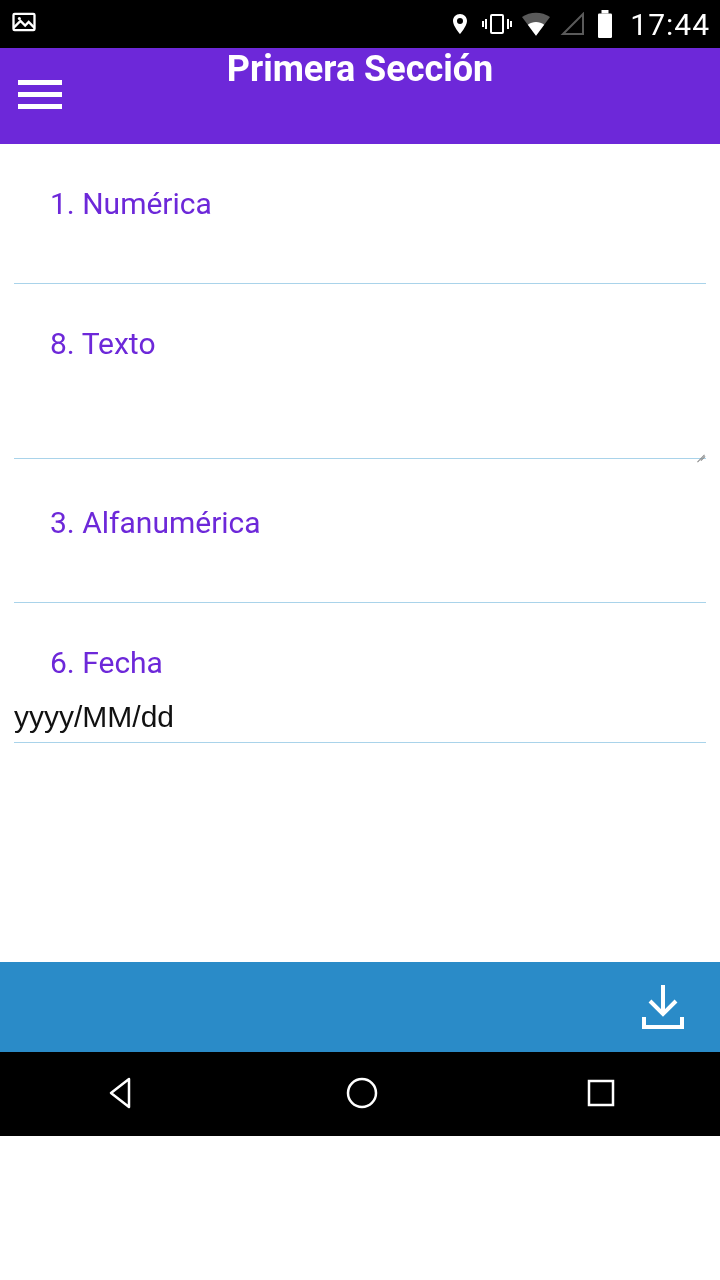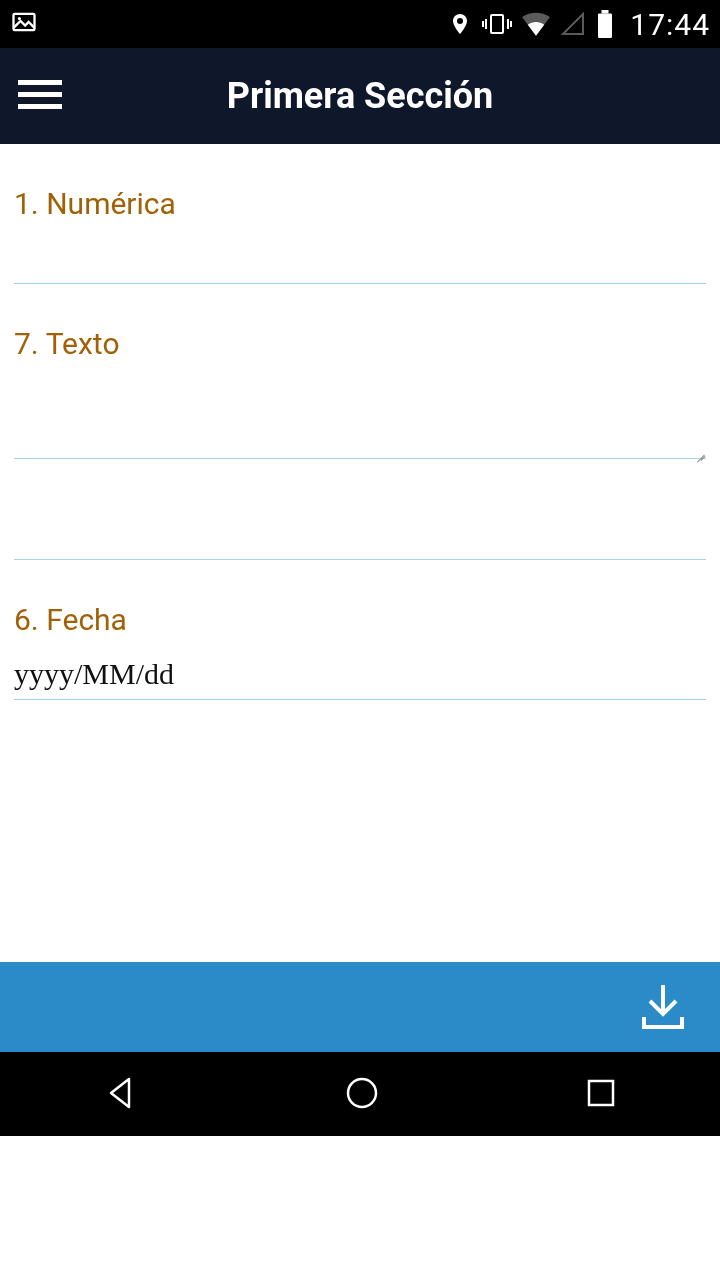--- a/index.html
+++ b/index.html
@@ -7,29 +7,29 @@
   .device { width: 720px; height: 1136px; display: flex; flex-direction: column; background: #fff; }
 
   
   .status-bar { background: #000; color: #fff; height: 48px; display: flex; align-items: center; justify-content: space-between; padding: 0 10px; }
   .status-left { display: flex; align-items: center; gap: 8px; }
   .status-right { display: flex; align-items: center; gap: 10px; }
   .status-right svg { display: block; }
   .time { font-size: 30px; font-weight: 400; letter-spacing: 1px; margin-left: 6px; }
 
   
-  .app-bar { background: #0f172a; color: #fff; height: 96px; display: flex; align-items: center; padding: 0 18px; position: relative; }
+  .app-bar { background: #6d28d9; color: #fff; height: 96px; display: flex; padding: 0 18px; position: relative; }
   .app-title { position: absolute; left: 50%; transform: translateX(-50%); font-size: 36px; font-weight: 700; }
   .menu-btn { background: none; border: none; padding: 0; cursor: pointer; }
 
   
   .content { flex: 1; overflow-y: hidden; padding: 0 14px; background: #fff; }
   .field { padding-top: 42px; }
-  .field-label { font-size: 30px; color: #a16207; margin-bottom: 8px; }
-  .input-line { border: none; border-bottom: 1.5px solid #a9d3ea; width: 100%; font-size: 30px; padding: 12px 0 8px 0; outline: none; background: transparent; color: #ef4444; font-family: Liberation Serif, serif; }
+  .field-label { font-size: 30px; color: #6d28d9; margin-bottom: 8px; margin-left: 36px; }
+  .input-line { border: none; border-bottom: 1.5px solid #a9d3ea; width: 100%; font-size: 30px; padding: 12px 0 8px 0; outline: none; background: transparent; color: #ef4444; font-family: Liberation Sans, sans-serif; }
   .input-line::placeholder { color: #111; }
   .textarea-line { border: none; border-bottom: 1.5px solid #a9d3ea; width: 100%; height: 90px; font-size: 30px; padding: 12px 0 6px 0; outline: none; background: transparent; resize: none; font-family: inherit; }
   .textarea-wrapper { position: relative; }
   .textarea-handle { position: absolute; right: 0; bottom: 2px; width: 12px; height: 12px; }
   .textarea-handle::before, .textarea-handle::after { content: ""; position: absolute; background: #888; }
   .textarea-handle::before { width: 10px; height: 1px; bottom: 2px; right: 0; transform: rotate(-45deg); }
   .textarea-handle::after { width: 6px; height: 1px; bottom: 2px; right: 0; transform: rotate(-45deg); }
 
   
   .action-bar { background: #2a8bc8; height: 90px; display: flex; align-items: center; justify-content: flex-end; padding: 0 30px; }
@@ -104,28 +104,29 @@
   </div>
 
   <div class="content">
 
     <div class="field">
       <div class="field-label">1. Numérica</div>
       <input class="input-line" type="text" value="" style="">
     </div>
 
     <div class="field">
-      <div class="field-label">7. Texto</div>
+      <div class="field-label">8. Texto</div>
       <div class="textarea-wrapper">
         <textarea class="textarea-line" style=""></textarea>
         <span class="textarea-handle"></span>
       </div>
     </div>
 
     <div class="field">
+      <div class="field-label">3. Alfanumérica</div>
       <input class="input-line" type="text" value="" style="">
     </div>
 
     <div class="field">
       <div class="field-label">6. Fecha</div>
       <input class="input-line" type="text" placeholder="yyyy/MM/dd" style="">
     </div>
 
 
   </div>

